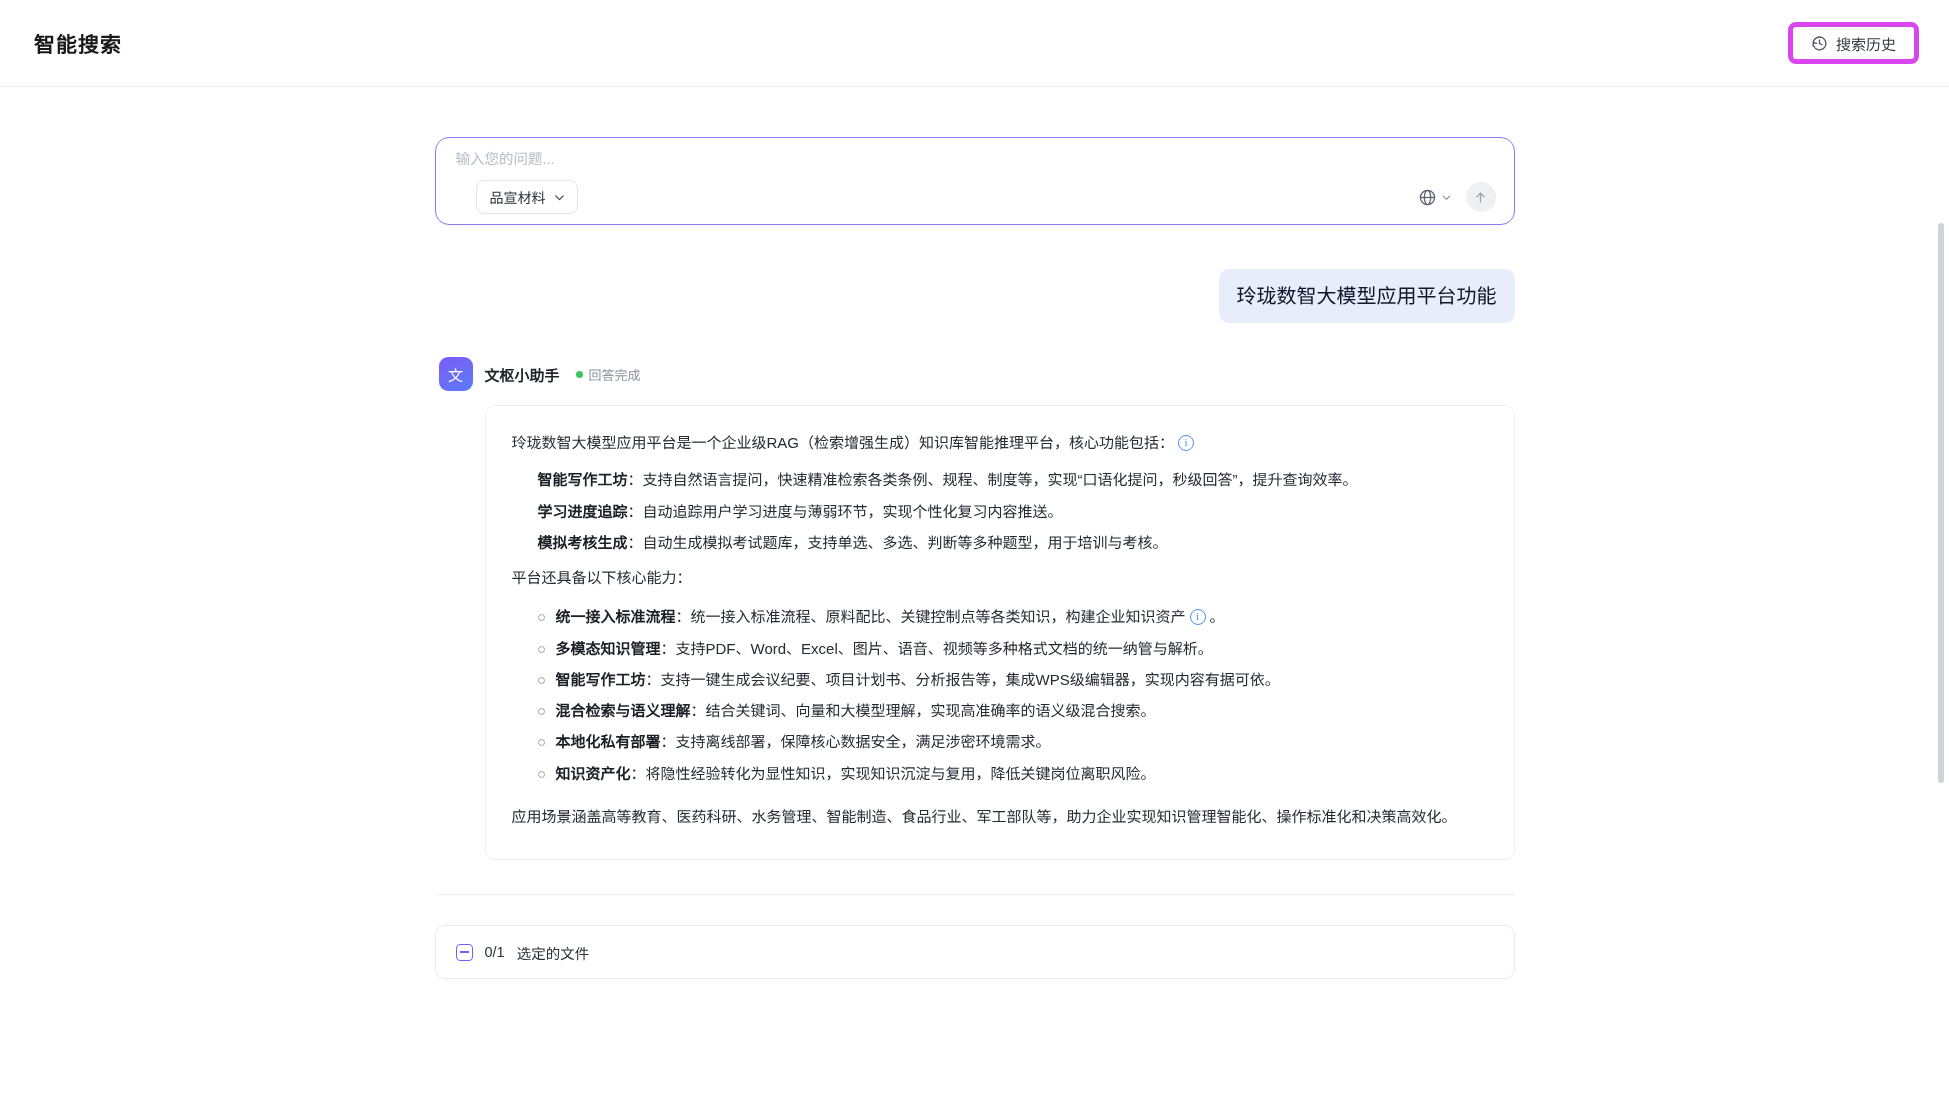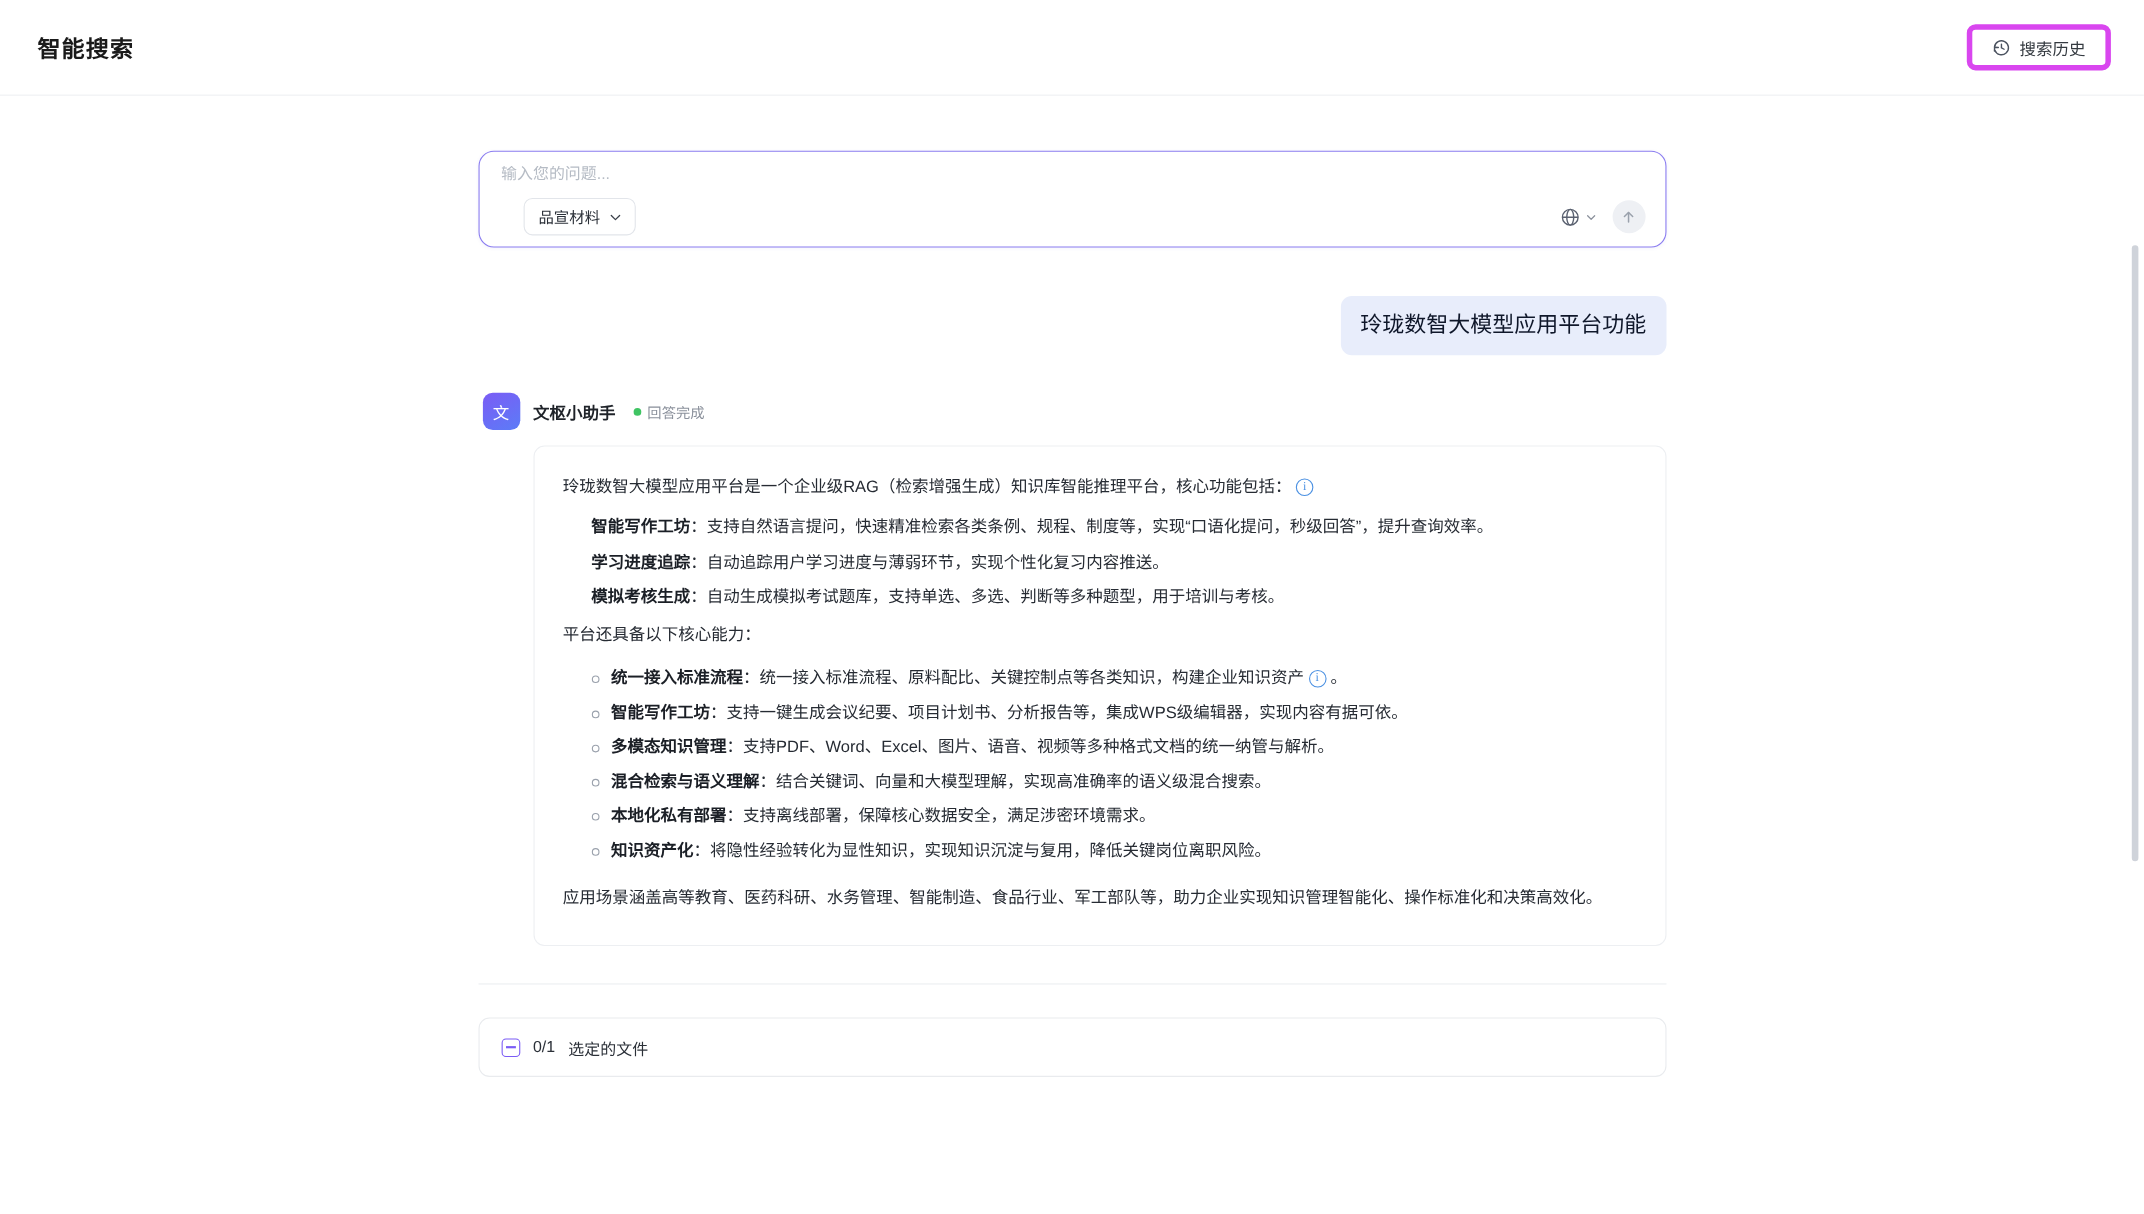--- a/index.html
+++ b/index.html
@@ -263,24 +263,24 @@
           </li>
         </ul>
 
         <p class="para">平台还具备以下核心能力：</p>
 
         <ul class="dot-list">
           <li>
             <span class="bold">统一接入标准流程</span><span>：统一接入标准流程、原料配比、关键控制点等各类知识，构建企业知识资产</span><span class="info-icon">i</span><span>。</span>
           </li>
           <li>
+            <span class="bold">多模态知识管理</span><span>：支持PDF、Word、Excel、图片、语音、视频等多种格式文档的统一纳管与解析。</span>
+          </li>
+          <li>
             <span class="bold">智能写作工坊</span><span>：支持一键生成会议纪要、项目计划书、分析报告等，集成WPS级编辑器，实现内容有据可依。</span>
-          </li>
-          <li>
-            <span class="bold">多模态知识管理</span><span>：支持PDF、Word、Excel、图片、语音、视频等多种格式文档的统一纳管与解析。</span>
           </li>
           <li>
             <span class="bold">混合检索与语义理解</span><span>：结合关键词、向量和大模型理解，实现高准确率的语义级混合搜索。</span>
           </li>
           <li>
             <span class="bold">本地化私有部署</span><span>：支持离线部署，保障核心数据安全，满足涉密环境需求。</span>
           </li>
           <li>
             <span class="bold">知识资产化</span><span>：将隐性经验转化为显性知识，实现知识沉淀与复用，降低关键岗位离职风险。</span>
           </li>

